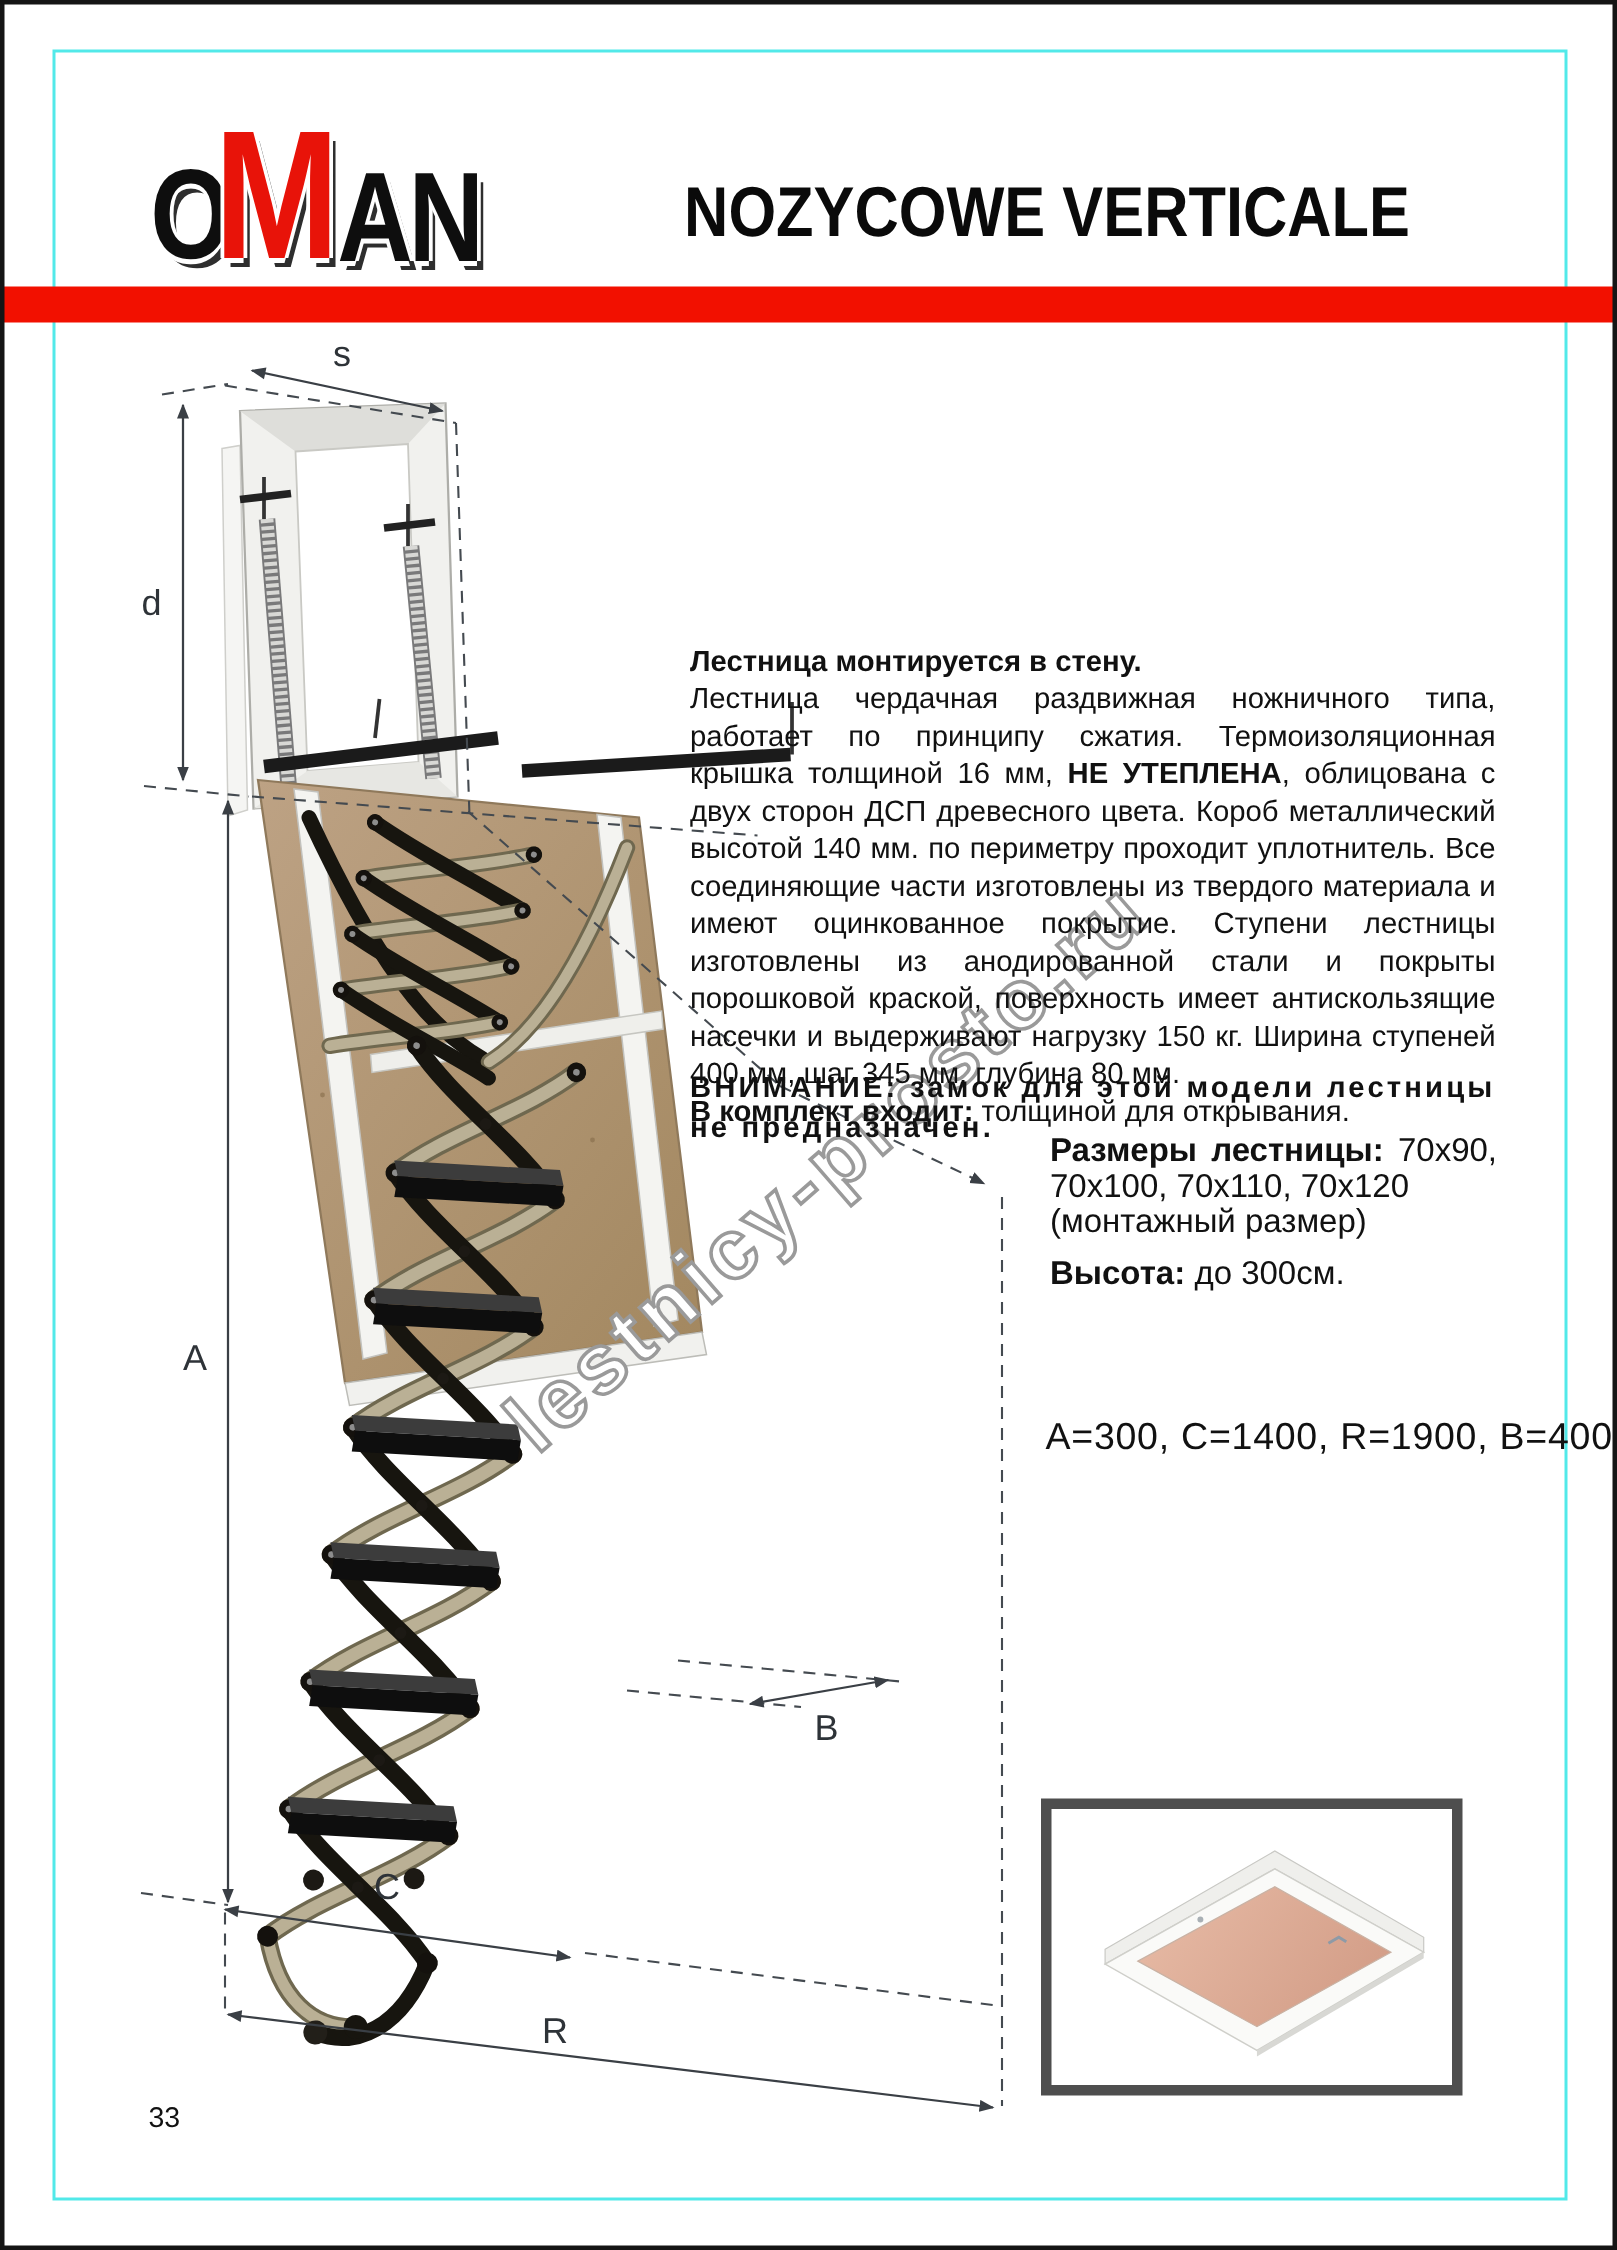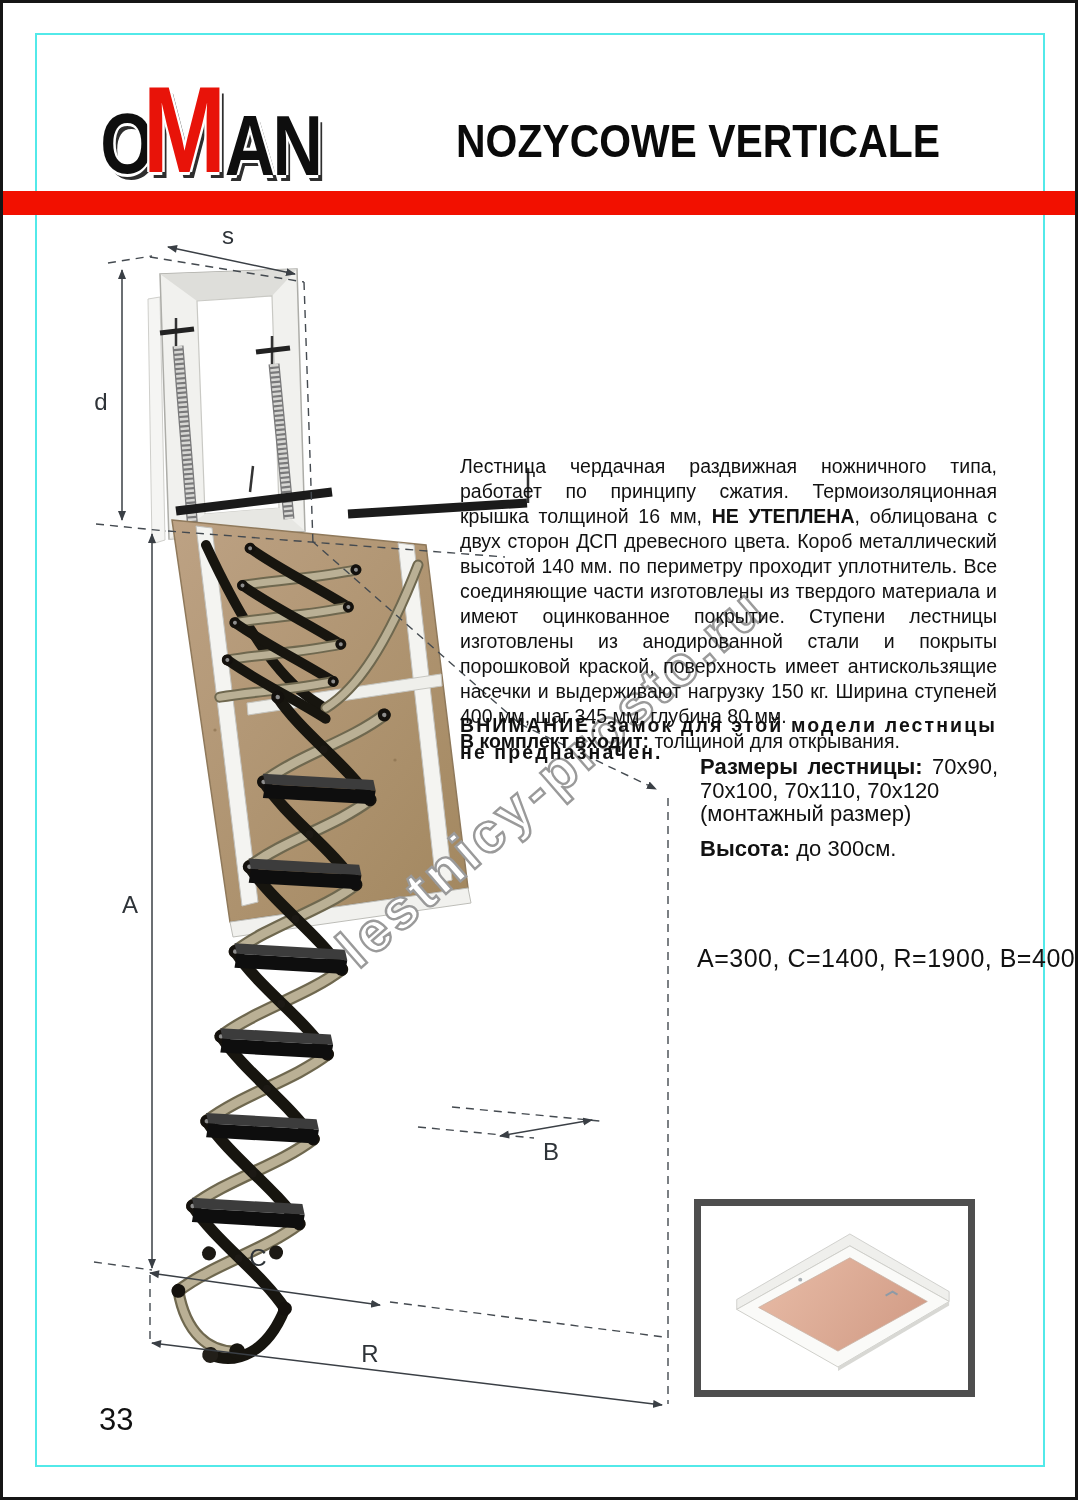--- a/index.html
+++ b/index.html
@@ -25,21 +25,21 @@
     transform:scaleX(.87);transform-origin:center;z-index:3;white-space:nowrap;}
   .redbar{position:absolute;left:0;top:191px;width:1078px;height:24px;background:#f21000;z-index:2;}
   
   .txt{position:absolute;z-index:3;}
   .desc{left:460px;top:429px;width:537px;font-size:19.5px;line-height:25px;text-align:justify;}
   .warning{left:460px;top:672px;width:537px;font-size:19.5px;line-height:27px;
     font-weight:bold;letter-spacing:2.1px;text-align:justify;margin-top:40px;}
   .specs{left:700px;top:755px;width:298px;font-size:22px;line-height:23.5px;text-align:justify;}
   .specs p{margin:0 0 11px 0;}
   .dimline{left:697px;top:944px;width:310px;font-size:25px;letter-spacing:.5px;white-space:nowrap;}
-  .pagenum{left:99px;top:1402px;font-size:31px;}
+  .pagenum{left:99px;top:1402px;font-size:19px;}
   .b{font-weight:bold;}
   .sp{letter-spacing:1.8px;}
   
   .drawing{position:absolute;left:0;top:0;z-index:1;pointer-events:none;}
   .wmark{position:absolute;left:0;top:0;z-index:2;pointer-events:none;}
   .photo{position:absolute;left:694px;top:1199px;width:281px;height:198px;
     border:7px solid #4e4e4e;background:#fff;box-sizing:border-box;z-index:3;}
 </style>
 </head>
 <body>
@@ -208,21 +208,21 @@
     <text x="258" y="1266">C</text>
     <text x="370" y="1362">R</text>
   </g>
 </svg>
 
 <svg class="wmark" width="1078" height="1500" viewBox="0 0 1078 1500">
   <text x="552" y="796" transform="rotate(-41 552 778)" text-anchor="middle" font-size="56" font-weight="bold" letter-spacing="4" fill="#ffffff" stroke="#9a9a9a" stroke-width="2.4">lestnicy-prosto.ru</text>
 </svg>
 
 <div class="txt desc">
-  <br>
+  <span class="b">Лестница монтируется в стену.</span><br>
   <span>Лестница чердачная раздвижная ножничного типа, работает по принципу сжатия. Термоизоляционная крышка толщиной 16 мм, </span><span class="b">НЕ УТЕПЛЕНА</span><span>, облицована с двух сторон ДСП древесного цвета. Короб металлический высотой 140 мм. по периметру проходит уплотнитель. Все соединяющие части изготовлены из твердого материала и имеют оцинкованное покрытие. Ступени лестницы изготовлены из анодированной стали и покрыты порошковой краской, поверхность имеет антискользящие насечки и выдерживают нагрузку 150 кг. Ширина ступеней 400 мм, шаг 345 мм, глубина 80 мм.</span><br>
   <span class="b">В комплект входит:</span><span> толщиной для открывания.</span>
 </div>
 
 <div class="txt warning">ВНИМАНИЕ: замок для этой модели лестницы не предназначен.</div>
 
 <div class="txt specs">
   <p>
     <span class="b">Размеры лестницы:</span><span> 70x90, 70x100, 70x110, 70x120</span><br>
     <span>(монтажный размер)</span>

